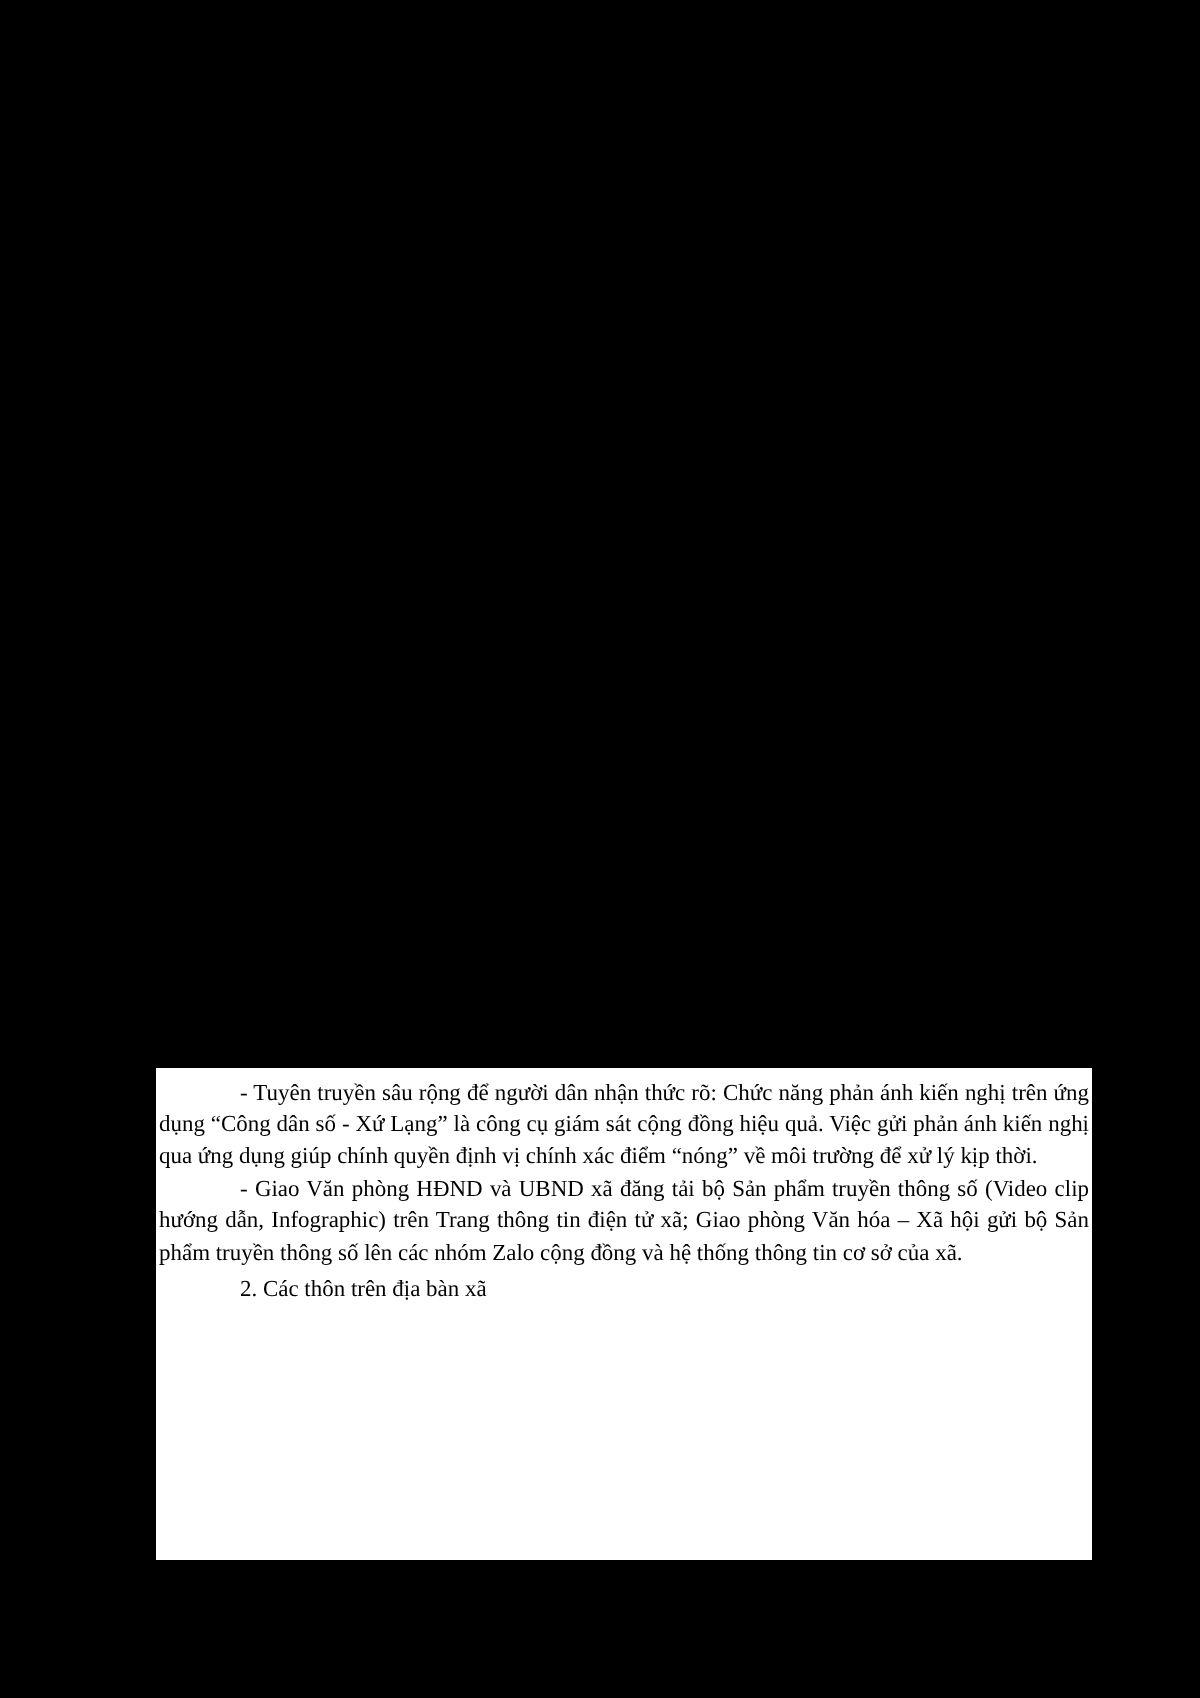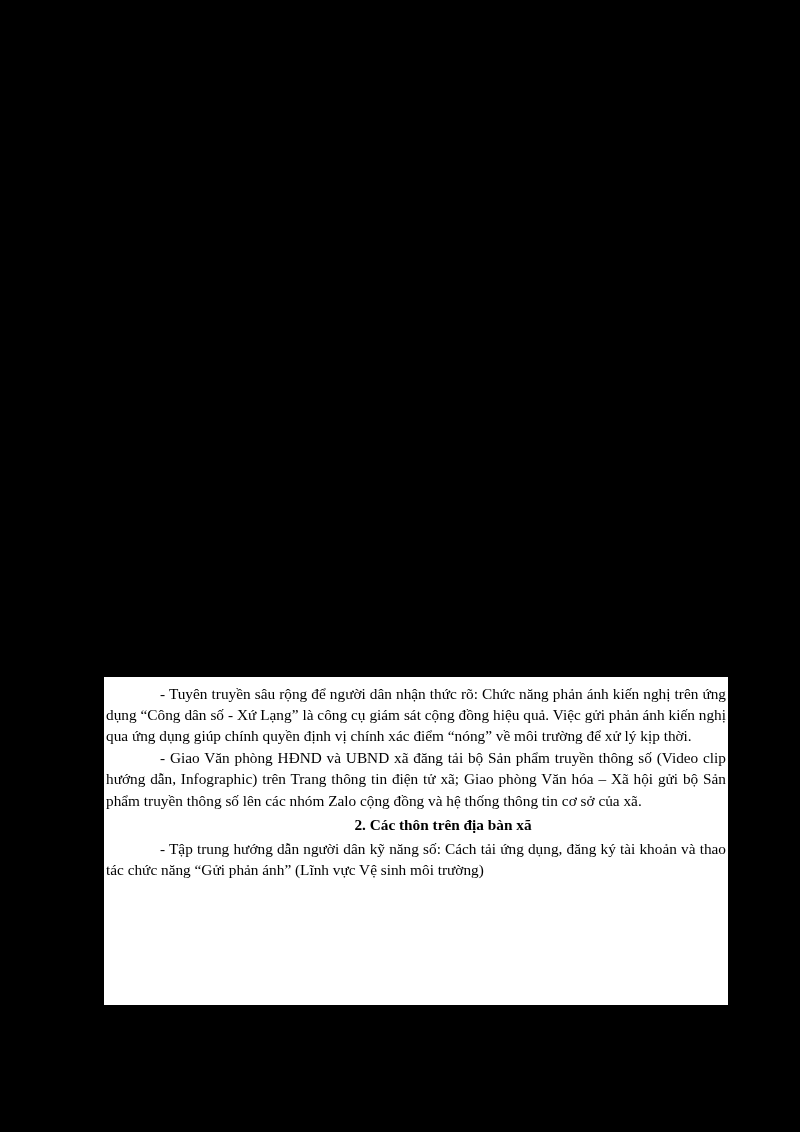--- a/index.html
+++ b/index.html
@@ -10,21 +10,21 @@
   #page {
     position: relative;
     width: 800px;
     height: 1132px;
     background: #000000;
     overflow: hidden;
   }
   #doc-fragment {
     position: absolute;
     left: 104px;
-    top: 677px;
+    top: 712px;
     width: 624px;
     height: 328px;
     background: #ffffff;
     overflow: hidden;
     box-sizing: border-box;
     padding: 6px 2px 0 2px;
   }
   .para {
     font-family: "Liberation Serif", serif;
     font-size: 15.3px;
@@ -33,30 +33,29 @@
     text-align: justify;
     margin: 0 0 1px 0;
     text-indent: 54px;
     -webkit-hyphens: none;
     hyphens: none;
   }
   .para.last {
     margin-bottom: 0;
   }
   .para.heading {
-    font-weight: bold;
-    text-align: center;
+    font-weight: normal;
+    text-align: left;
     text-indent: 54px;
     margin-top: 3px;
     margin-bottom: 3px;
   }
 </style>
 </head>
 <body>
 
 <div id="page">
   <div id="doc-fragment">
     <p class="para">- Tuyên truyền sâu rộng để người dân nhận thức rõ: Chức năng phản ánh kiến nghị trên ứng dụng “Công dân số - Xứ Lạng” là công cụ giám sát cộng đồng hiệu quả. Việc gửi phản ánh kiến nghị qua ứng dụng giúp chính quyền định vị chính xác điểm “nóng” về môi trường để xử lý kịp thời.</p>
     <p class="para">- Giao Văn phòng HĐND và UBND xã đăng tải bộ Sản phẩm truyền thông số (Video clip hướng dẫn, Infographic) trên Trang thông tin điện tử xã; Giao phòng Văn hóa – Xã hội gửi bộ Sản phẩm truyền thông số lên các nhóm Zalo cộng đồng và hệ thống thông tin cơ sở của xã.</p>
     <p class="para heading">2. Các thôn trên địa bàn xã</p>
-    <p class="para last">- Tập trung hướng dẫn người dân kỹ năng số: Cách tải ứng dụng, đăng ký tài khoản và thao tác chức năng “Gửi phản ánh” (Lĩnh vực Vệ sinh môi trường)</p>
   </div>
 </div>
 
 </body></html>

